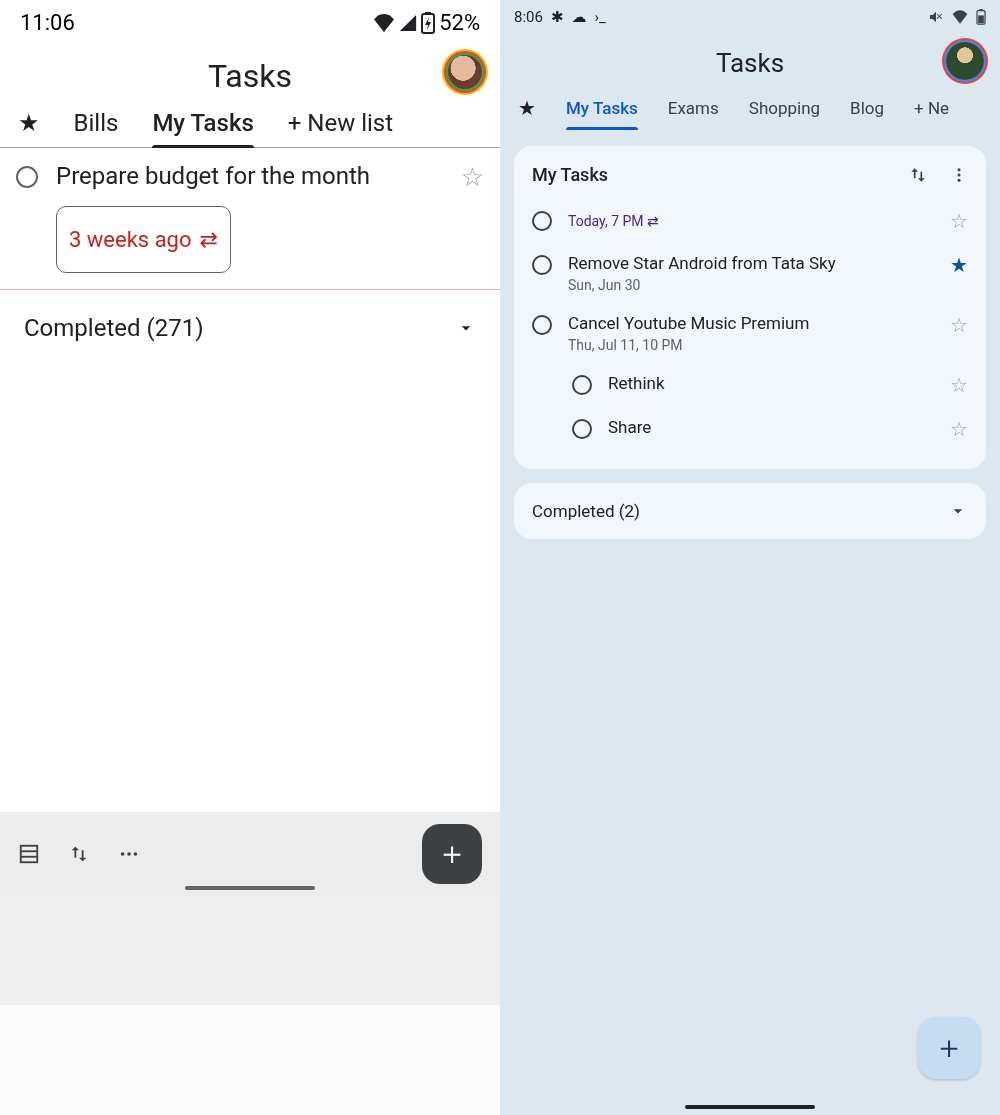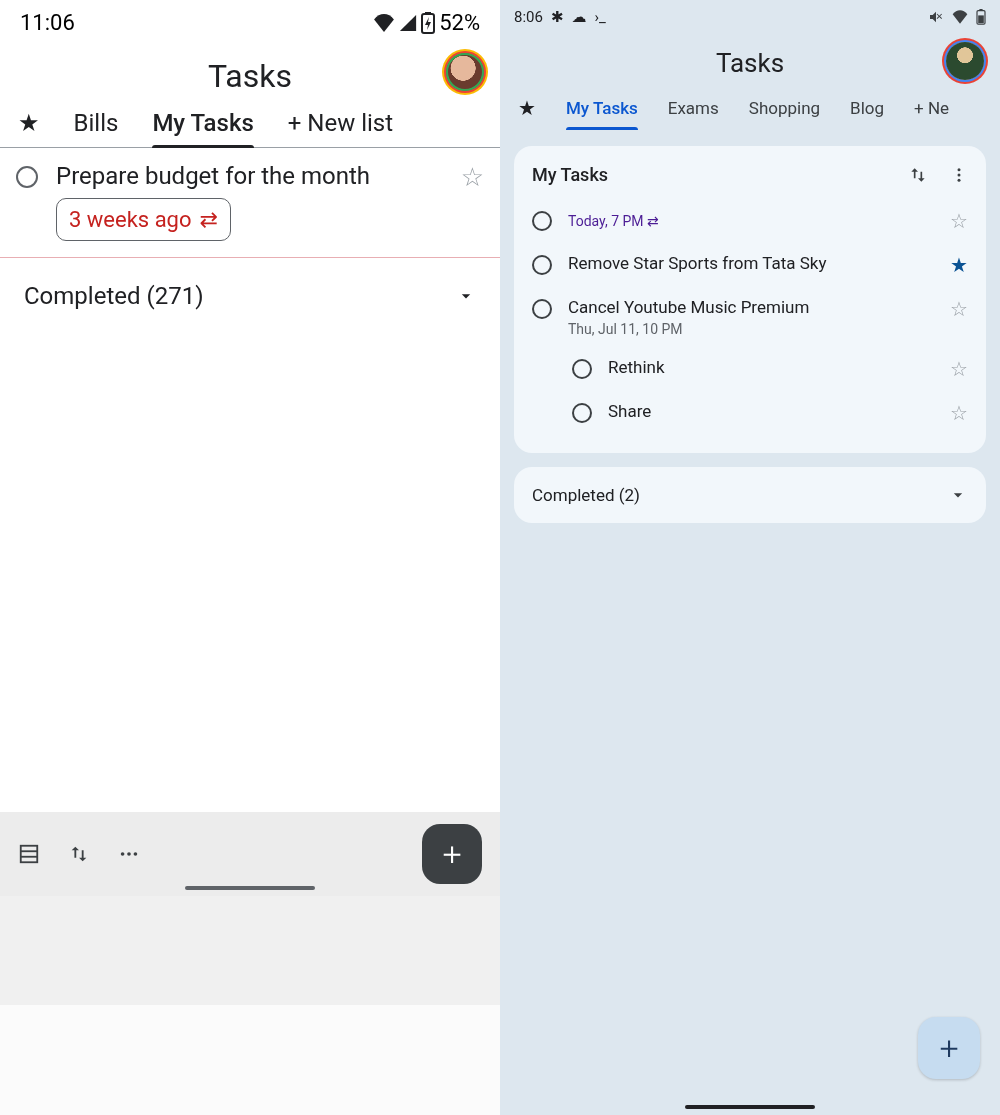--- a/index.html
+++ b/index.html
@@ -17,22 +17,22 @@
             background: radial-gradient(circle at 45% 40%, #e6b89c 0 40%, #6a3b2e 41% 100%);
             box-shadow: 0 0 0 2px #ea4335, 0 0 0 4px #fbbc05, 0 0 0 2px #34a853 inset; }
   .l-tabs { display: flex; align-items: center; gap: 34px; padding: 0 18px 10px; font-size: 24px; color: #202124; border-bottom: 1px solid #9aa0a6; }
   .l-tabs .star { font-size: 24px; }
   .l-tabs .tab.active { font-weight: 500; position: relative; }
   .l-tabs .tab.active::after { content: ""; position: absolute; left: 0; right: 0; bottom: -11px; height: 3px; background: #202124; border-radius: 3px 3px 0 0; }
   .l-task { display: flex; align-items: flex-start; gap: 18px; padding: 14px 16px 16px; border-bottom: 1px solid #e8aeb3; }
   .radio { width: 22px; height: 22px; border: 2px solid #5f6368; border-radius: 50%; flex: 0 0 22px; margin-top: 4px; }
   .l-task-body { flex: 1; }
   .l-task-title { font-size: 24px; color: #202124; }
-  .l-task-date { display: inline-flex; align-items: center; gap: 8px; margin-top: 8px;
-                 border: 1px solid #5f6368; border-radius: 10px; padding: 8px 12px;
+  .l-task-date { display: inline-flex; align-items: center; gap: 8px; margin-top: 16px;
+                 border: 1px solid #5f6368; border-radius: 10px; padding: 20px 12px;
                  color: #c5221f; font-size: 22px; }
   .l-task-star { font-size: 26px; color: #9aa0a6; }
   .l-completed { display: flex; justify-content: space-between; align-items: center; padding: 24px 24px; font-size: 24px; color: #202124; }
   .l-bottom { position: absolute; left: 0; right: 0; bottom: 0; height: 84px; background: #ececec;
               display: flex; align-items: center; padding: 0 18px; gap: 28px; }
   .l-bottom .spacer { flex: 1; }
   .fab-dark { width: 60px; height: 60px; border-radius: 18px; background: #3c4043; color: #fff;
               display: flex; align-items: center; justify-content: center; font-size: 32px; }
   .nav-handle { position: absolute; bottom: 6px; left: 50%; transform: translateX(-50%);
                 width: 130px; height: 4px; background: #5f6368; border-radius: 2px; }
@@ -233,21 +233,22 @@
         <span class="r-radio"></span>
         <div class="task-body">
           <div class="task-date link">Today, 7 PM ⇄</div>
         </div>
         <span class="star-outline">☆</span>
       </div>
 
       <div class="task-row">
         <span class="r-radio"></span>
         <div class="task-body">
-          <div class="task-title">Remove Star Sports from Tata Sky</div>
+          <div class="task-title">Remove Star Android from Tata Sky</div>
+          <div class="task-date">Sun, Jun 30</div>
         </div>
         <span class="star-filled">★</span>
       </div>
 
       <div class="task-row">
         <span class="r-radio"></span>
         <div class="task-body">
           <div class="task-title">Cancel Youtube Music Premium</div>
           <div class="task-date">Thu, Jul 11, 10 PM</div>
         </div>

